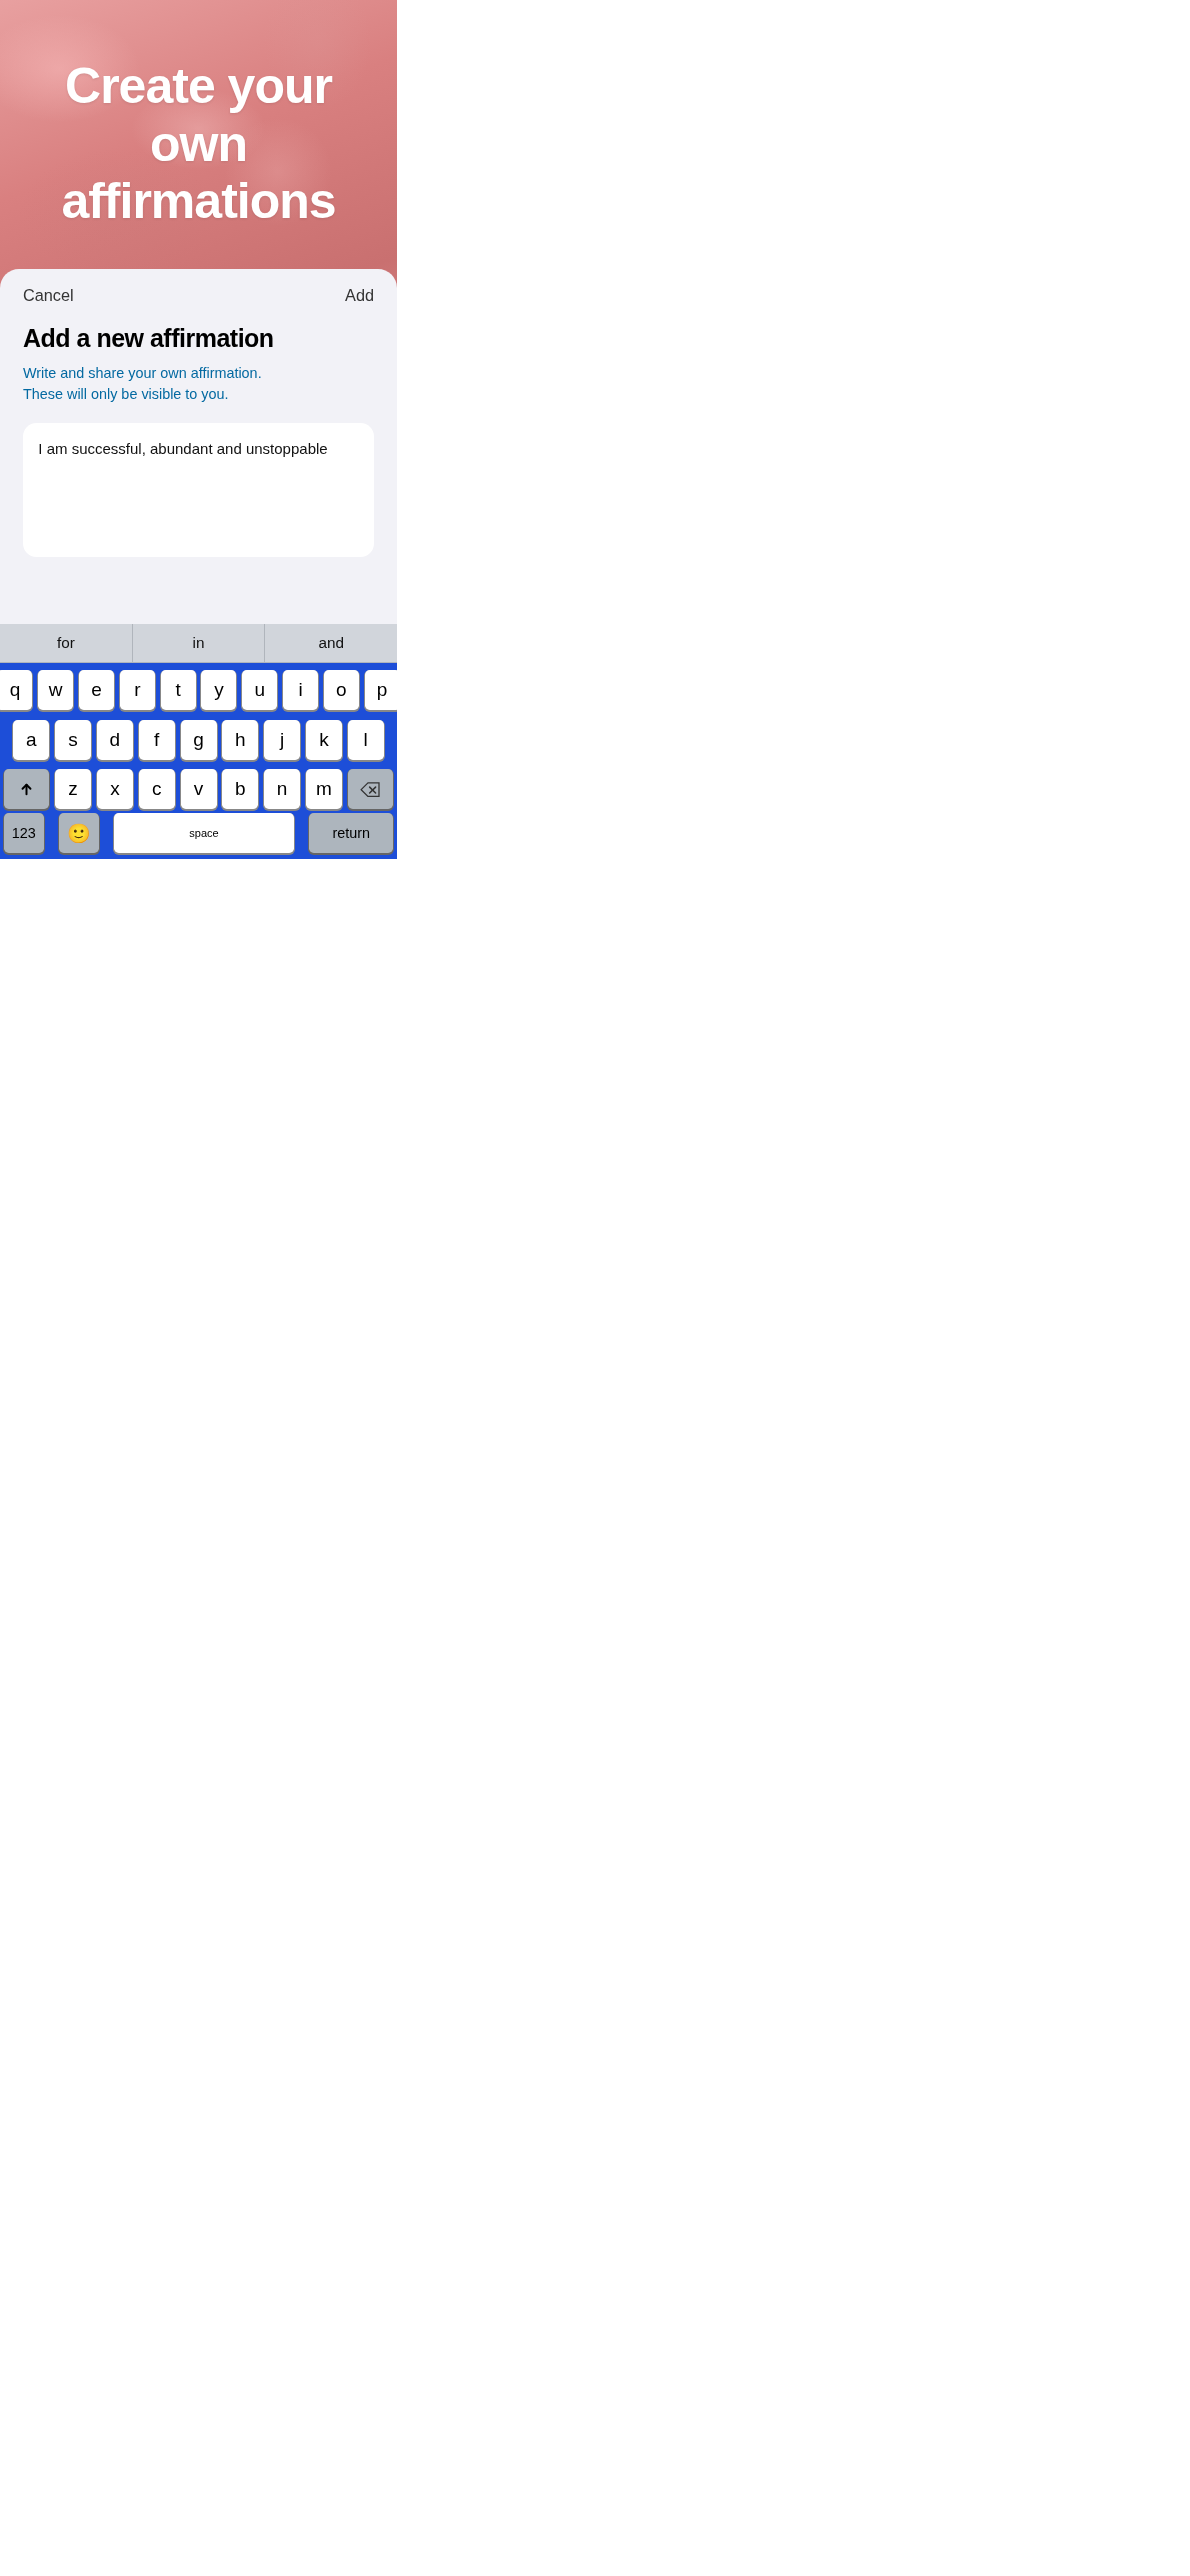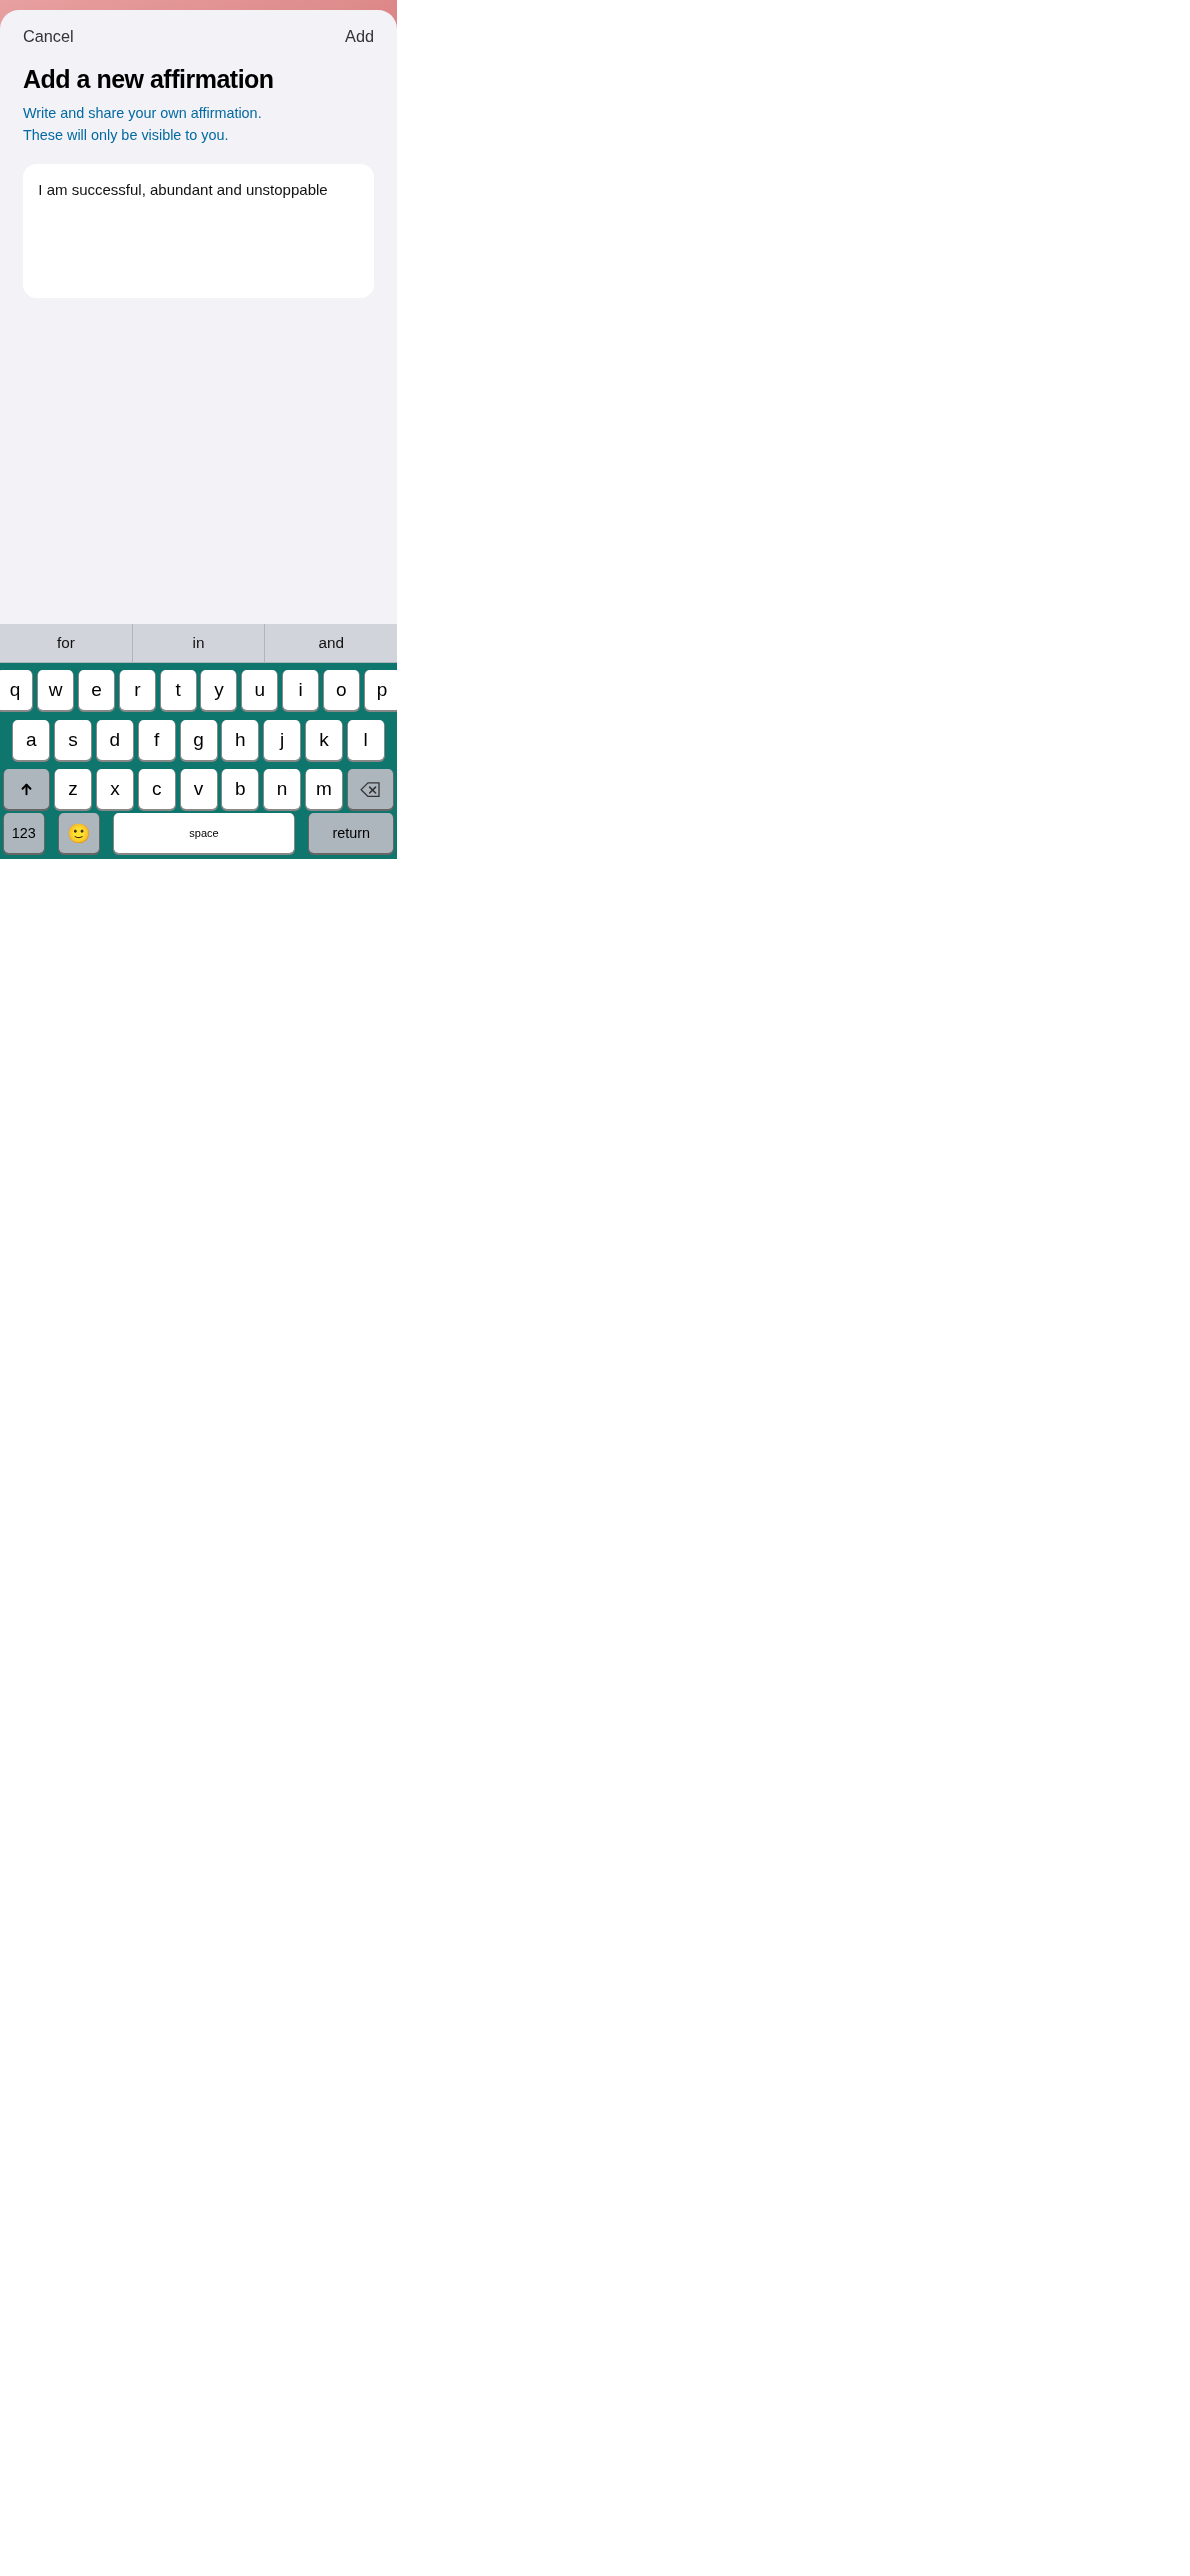--- a/index.html
+++ b/index.html
@@ -127,21 +127,21 @@
       color: #111;
       font-family: inherit;
       line-height: 1.5;
       border: none;
       resize: none;
       outline: none;
       width: 100%;
     }
 
     .keyboard-area {
-      background: #0f766e;
+      background: #1d4ed8;
       flex: 0 0 auto;
       margin-top: 40px;
     }
 
     .keyboard-suggestions {
       display: flex;
       background: #d1d5db;
       border-bottom: 1px solid #b0b5bc;
     }
 
@@ -281,20 +281,26 @@
       width: 19px;
       height: 19px;
     }
   </style>
 </head>
 <body>
 
 <div class="app-container">
   <div class="background"></div>
 
+  <div class="header-area">
+    <h1 class="main-title">
+      <span>Create your</span><br>
+      <span>own affirmations</span>
+    </h1>
+  </div>
 
   <div class="modal-sheet">
     <div class="modal-toolbar">
       <button class="toolbar-cancel">Cancel</button>
       <button class="toolbar-add">Add</button>
     </div>
 
     <div class="modal-content">
       <h2 class="modal-heading">Add a new affirmation</h2>
       <p class="modal-description">

